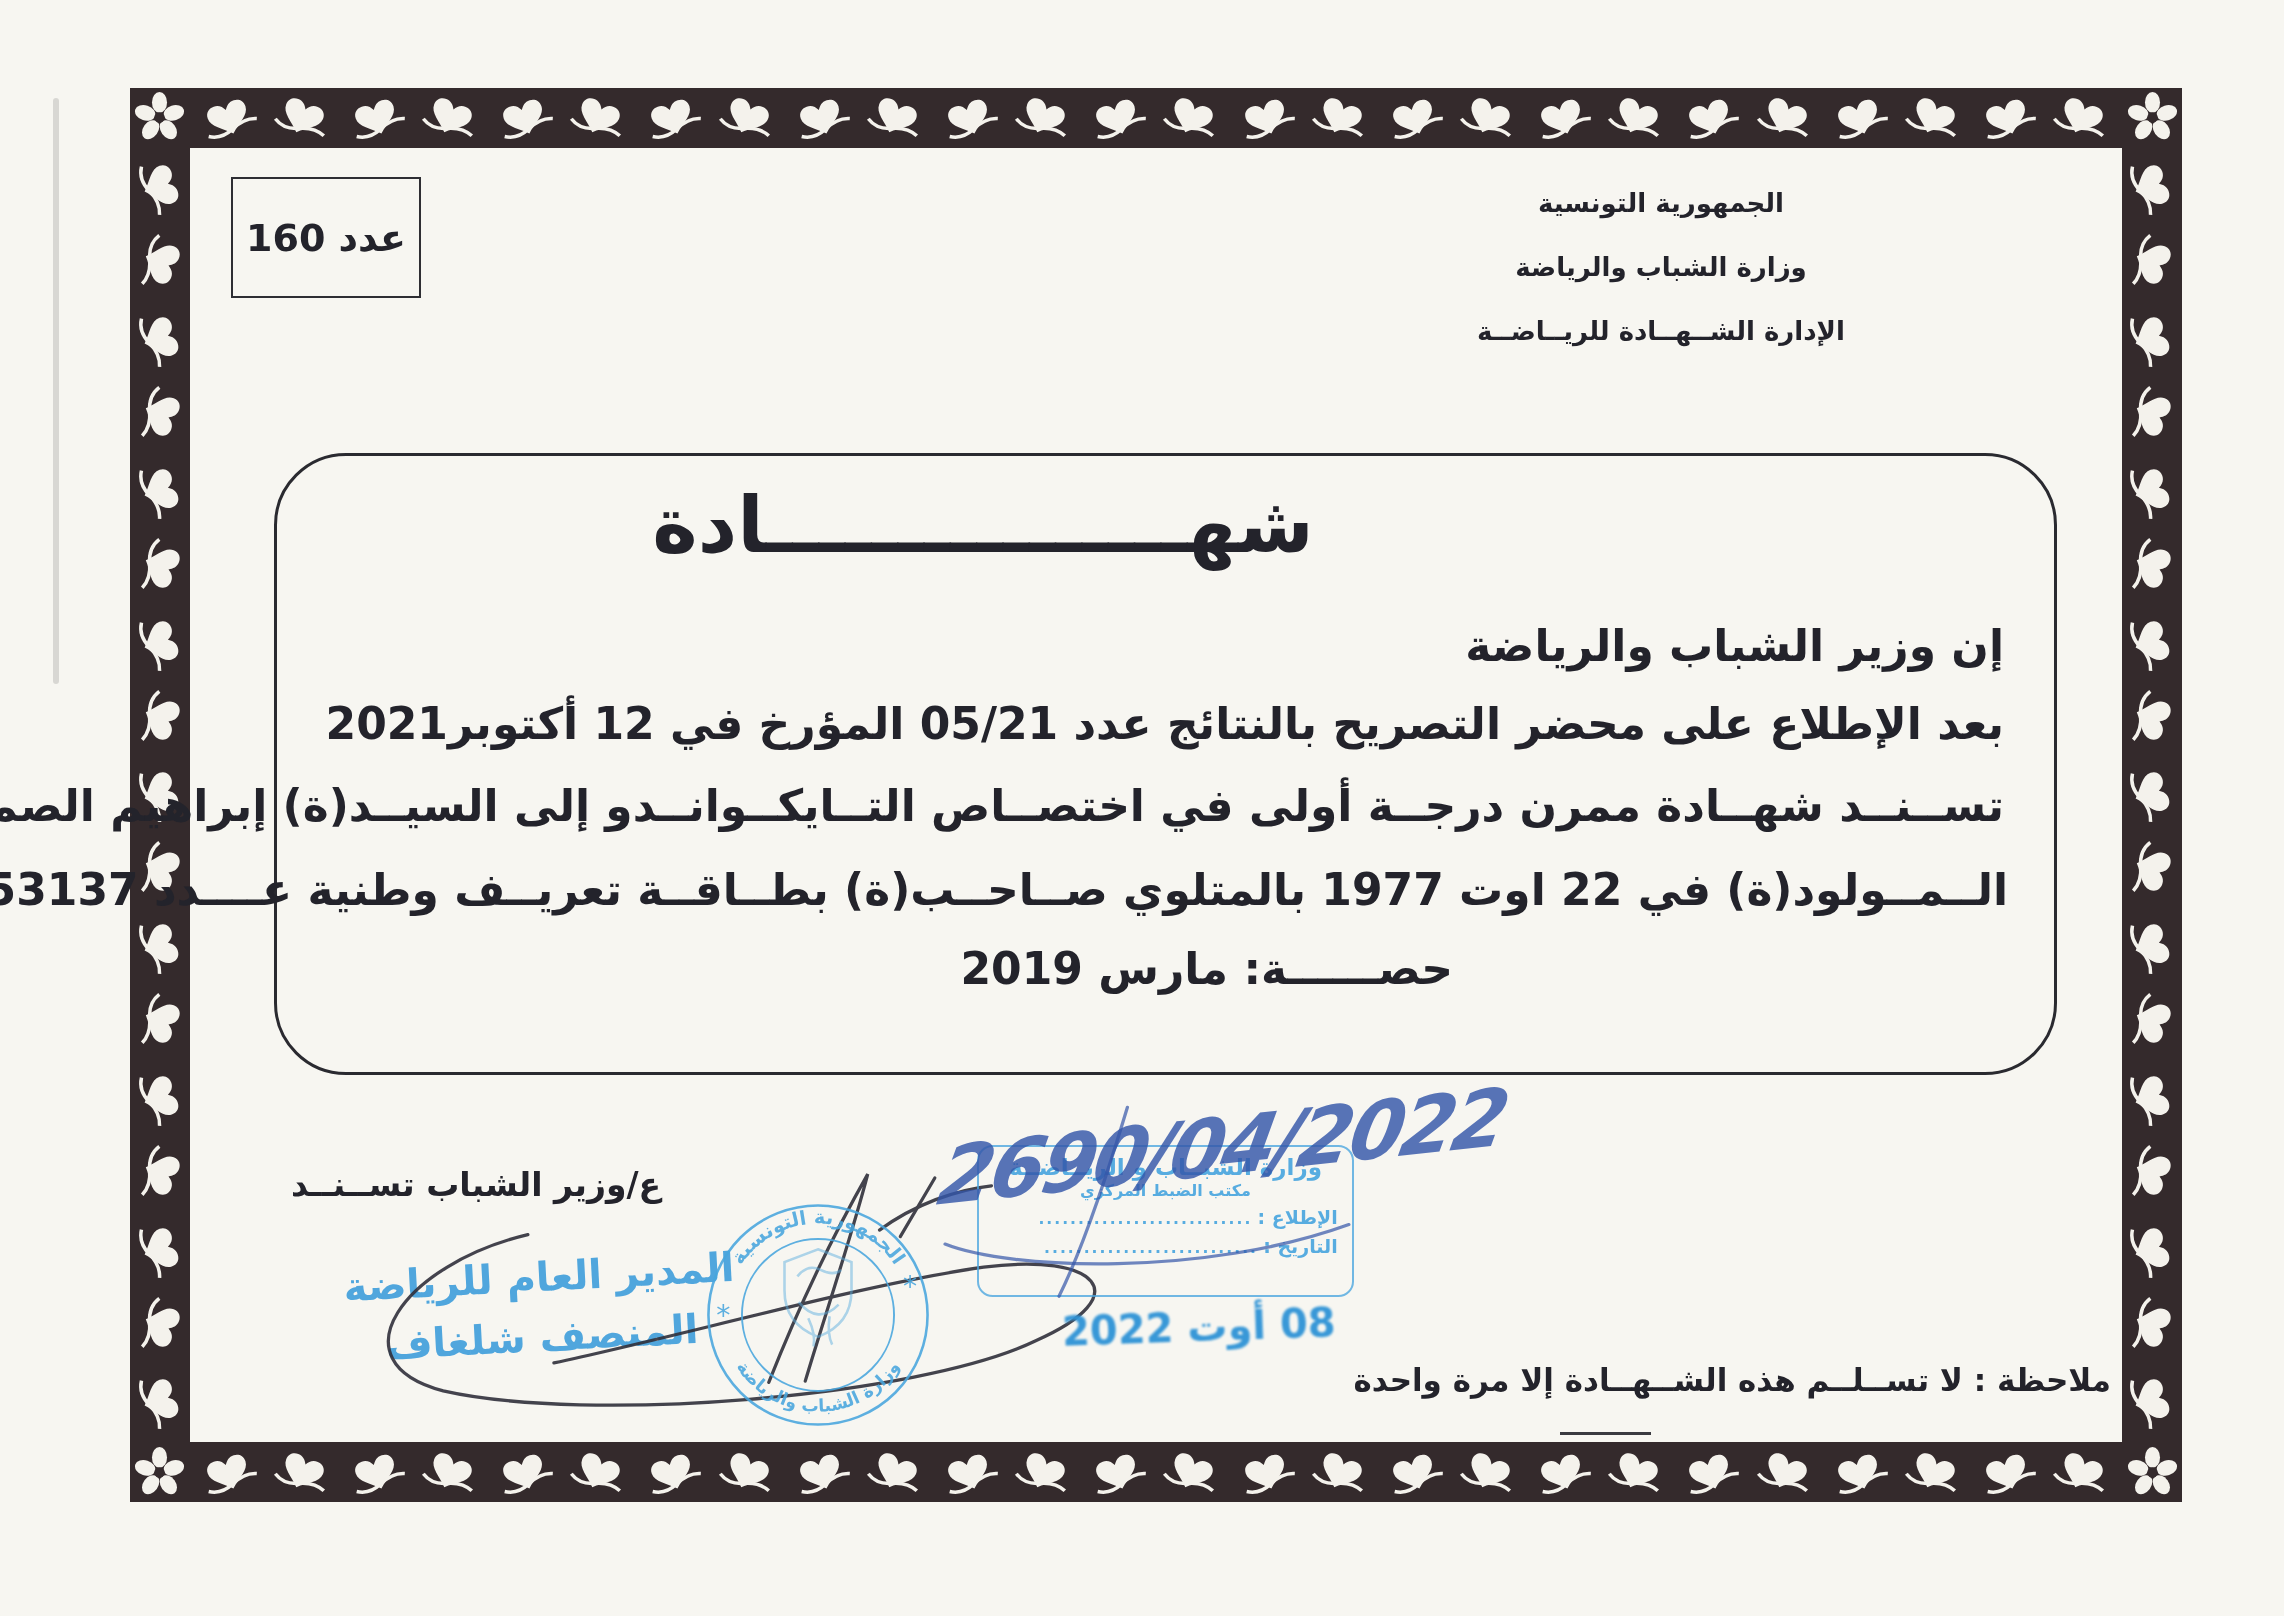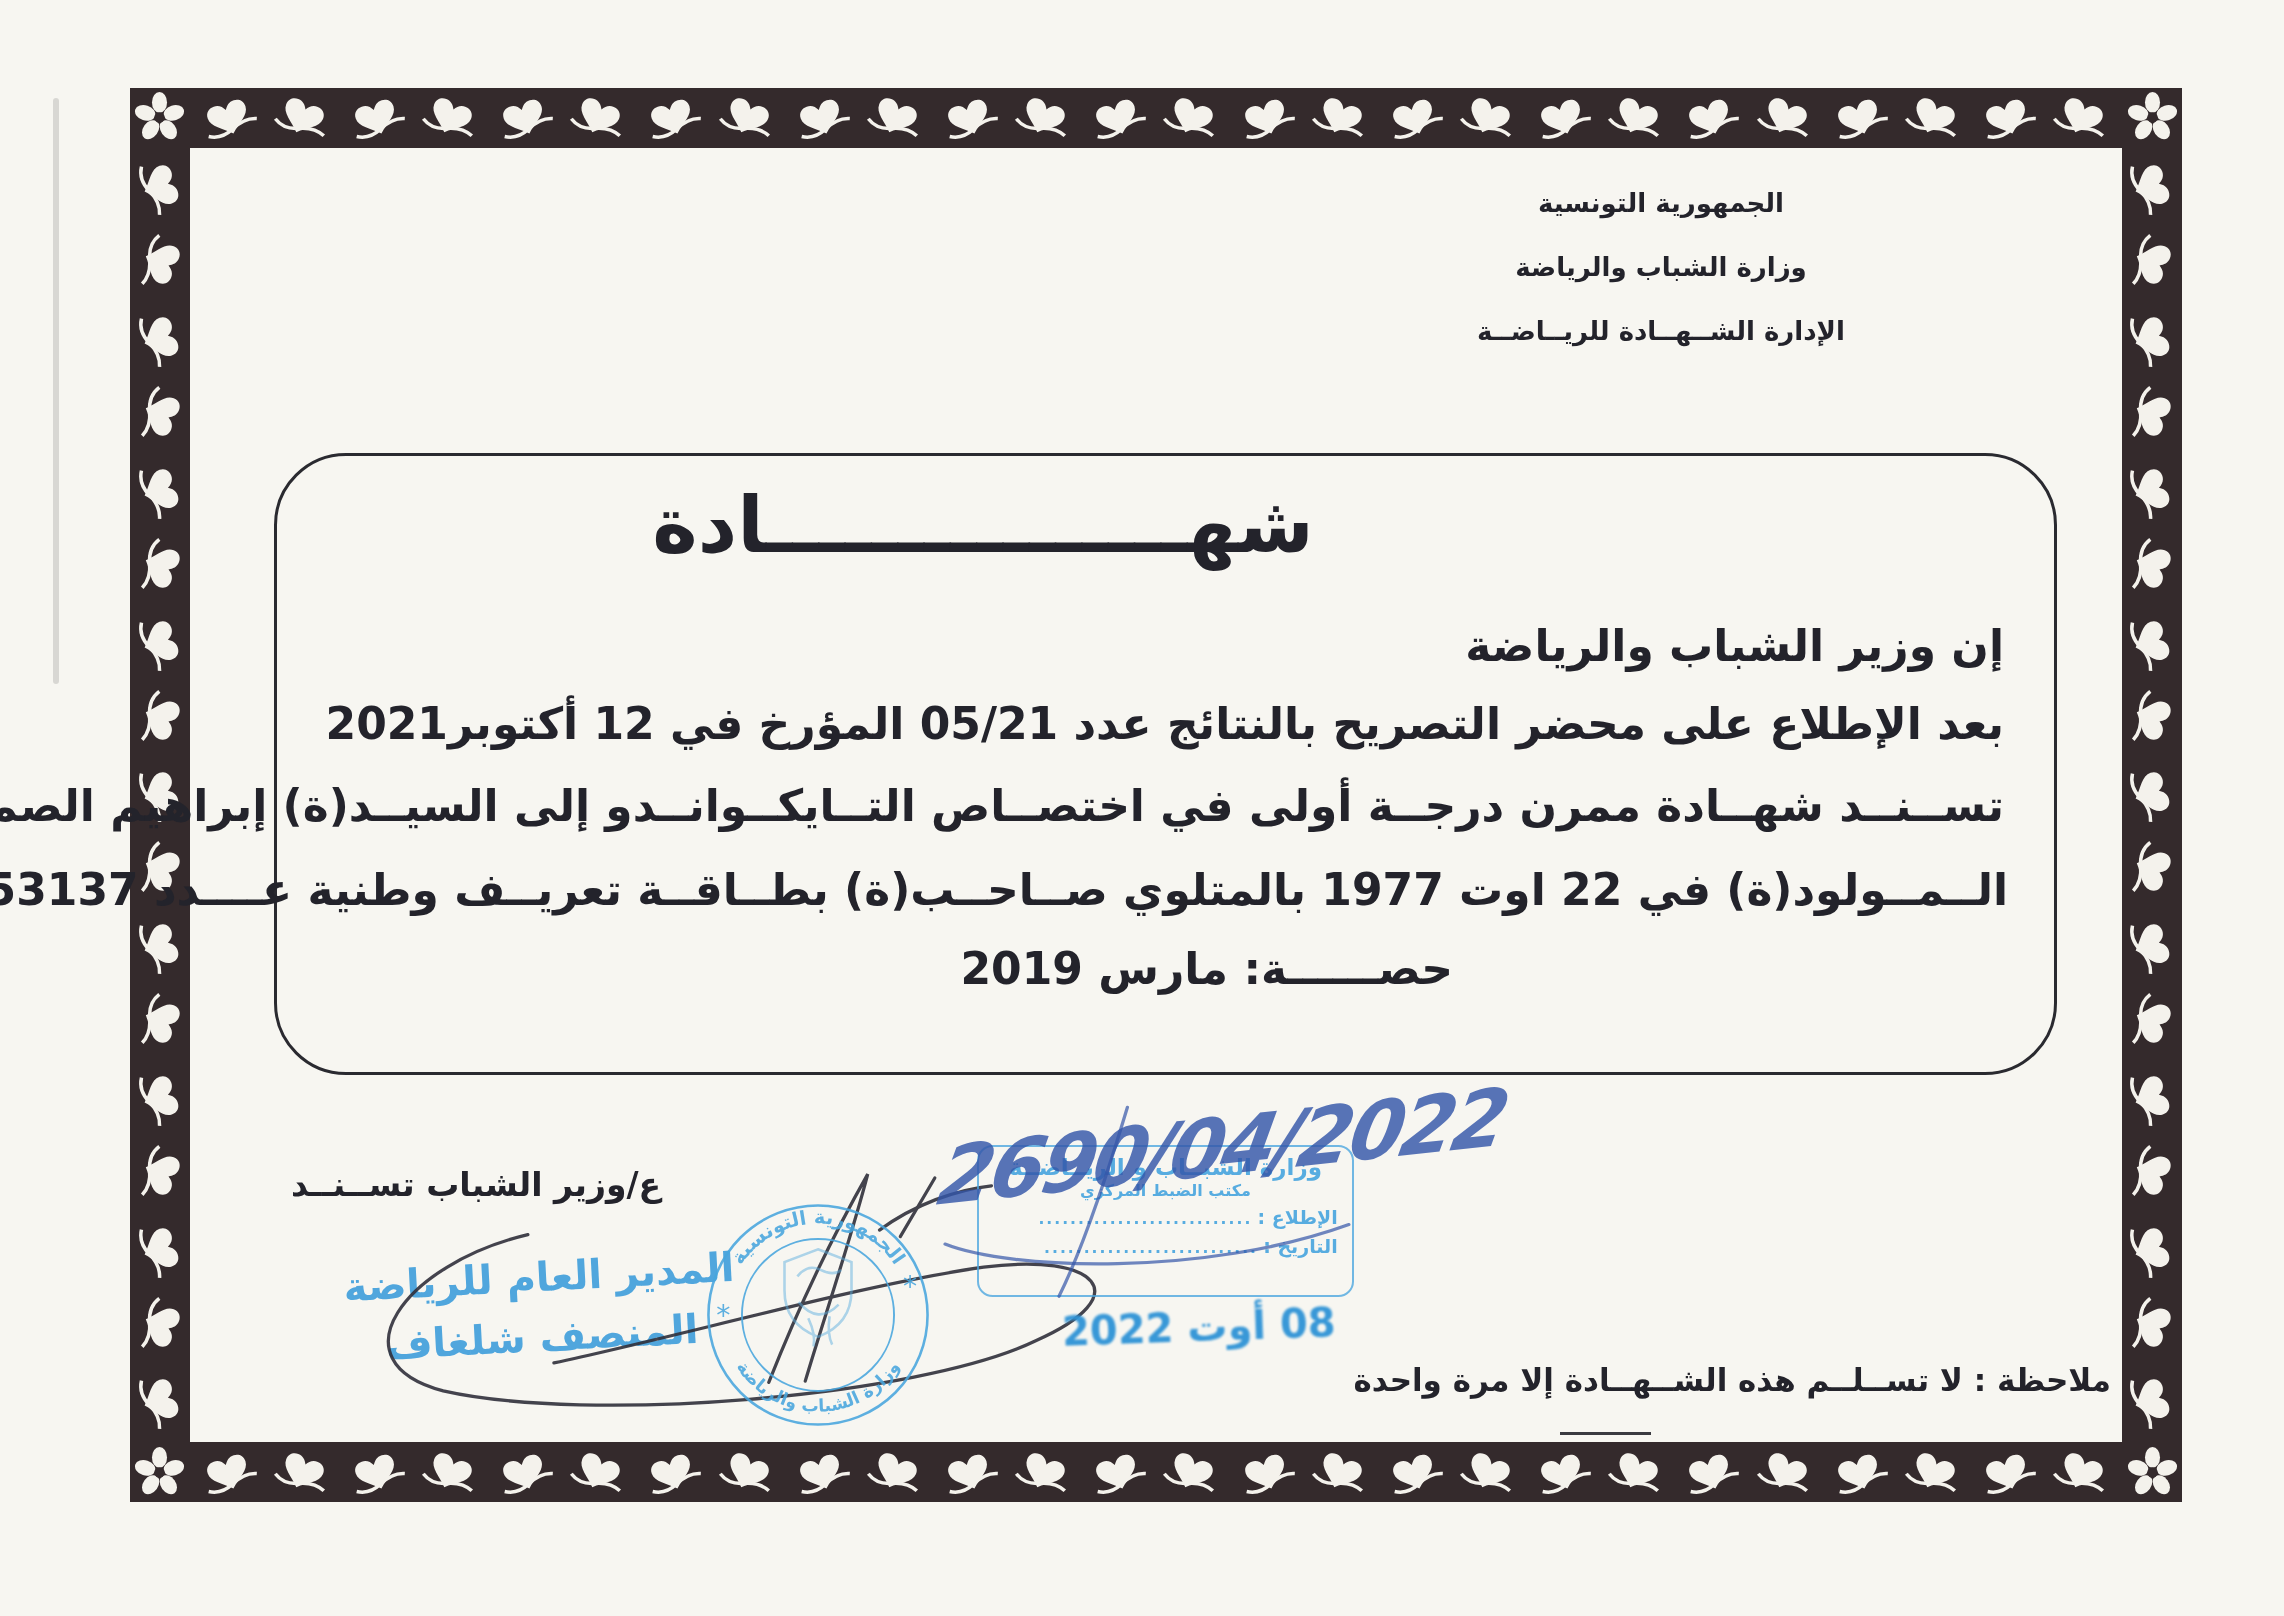--- a/index.html
+++ b/index.html
@@ -495,20 +495,23 @@
               <ellipse cx="22" cy="9" rx="6.5" ry="9"></ellipse>
             </g>
             <g transform="rotate(288 22 22)">
               <ellipse cx="22" cy="9" rx="6.5" ry="9"></ellipse>
             </g>
           </g>
           <circle cx="22" cy="22" r="4.5" fill="#342a2c"></circle>
         </svg></span>
   </div>
 
+  <div id="number-box" class="ar">
+    <span>عدد 160</span>
+  </div>
 
   <div id="header" class="ar">
     <span>الجمهورية التونسية</span>
     <span>وزارة الشباب والرياضة</span>
     <span>الإدارة الشــهــادة للريــاضــة</span>
   </div>
 
   <div id="cert-box">
     <div id="cert-title" class="ar">شهــــــــــــــــادة</div>
   </div>

